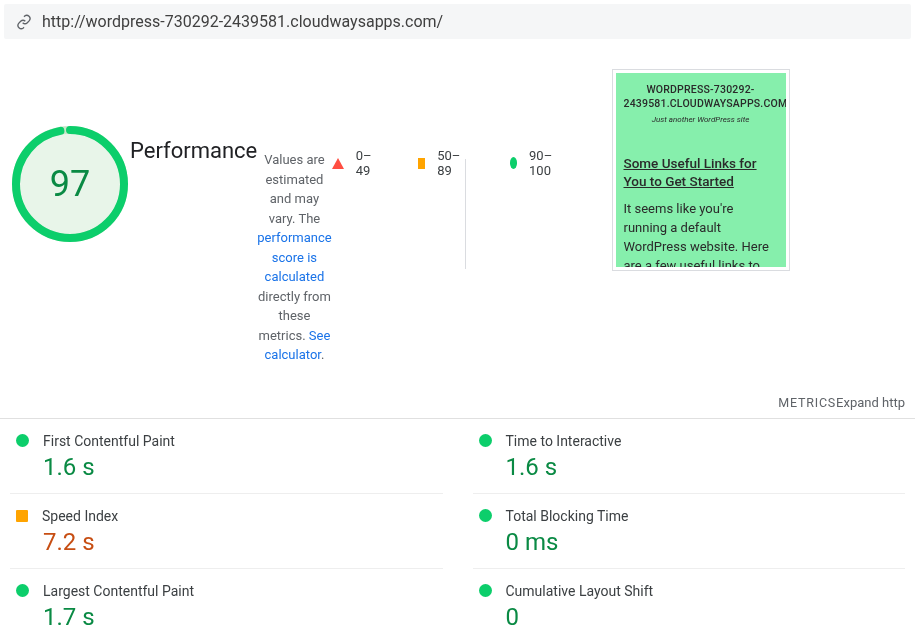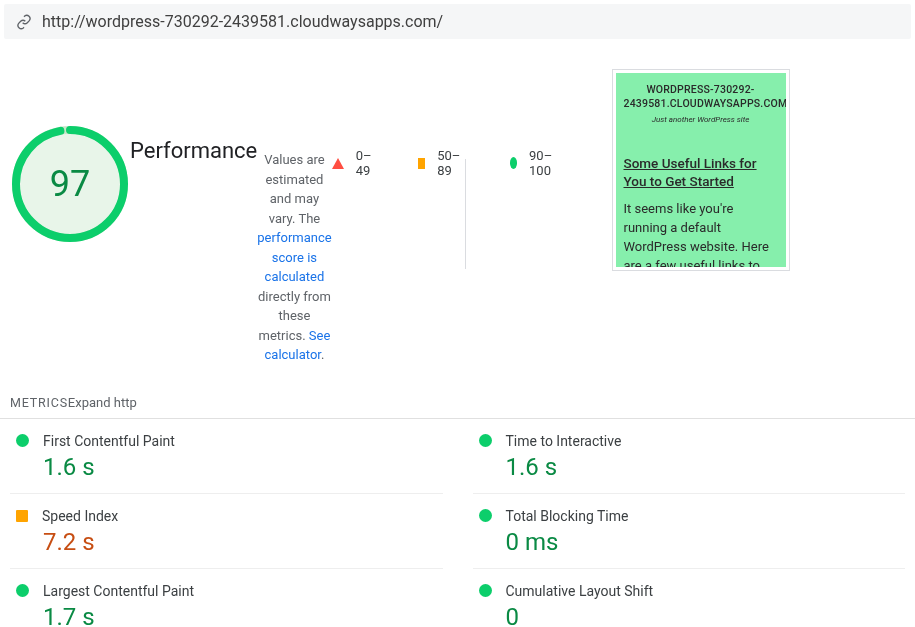--- a/index.html
+++ b/index.html
@@ -32,21 +32,21 @@
     .divider { width: 1px; background: #dadce0; height: 110px; margin-top: 90px; }
     
     .preview-col { flex: 1; display: flex; justify-content: center; padding-left: 30px; }
     .preview-card { width: 178px; border: 1px solid #dadce0; padding: 3px; }
     .preview-inner { background: #86efac; padding: 10px 8px 6px 8px; font-size: 9px; color: #2a2a2a; height: 194px; overflow: hidden; }
     .pv-title { text-align: center; font-size: 10.5px; font-weight: 500; line-height: 1.35; letter-spacing: 0.2px; }
     .pv-sub { text-align: center; font-size: 8px; margin-top: 4px; line-height: 1.3; font-style: italic; }
     .pv-heading { font-size: 13.5px; font-weight: 500; text-decoration: underline; margin-top: 28px; line-height: 1.35; }
     .pv-body { font-size: 13px; margin-top: 10px; line-height: 1.45; }
     
-    .metrics-header { display: flex; justify-content: flex-start; align-items: center; padding: 0 10px 8px 10px; border-bottom: 1px solid #e0e0e0; margin-top: 10px; }
+    .metrics-header { display: flex; justify-content: flex-end; align-items: center; padding: 0 10px 8px 10px; border-bottom: 1px solid #e0e0e0; margin-top: 10px; }
     .metrics-label { font-size: 12.5px; letter-spacing: 0.8px; color: #5f6368; }
     .expand { font-size: 13px; color: #5f6368; }
     
     .metrics-grid { display: grid; grid-template-columns: 1fr 1fr; column-gap: 30px; padding: 0 10px; }
     .metric { border-bottom: 1px solid #eee; padding: 14px 0 12px 6px; }
     .metric-row { display: flex; align-items: center; gap: 14px; }
     .dot { width: 13px; height: 13px; border-radius: 50%; flex-shrink: 0; }
     .dot.pass { background: #0cce6b; }
     .dot.avg { width: 12px; height: 12px; border-radius: 1px; background: #ffa400; }
     .metric-name { font-size: 14px; color: #3c4043; }

